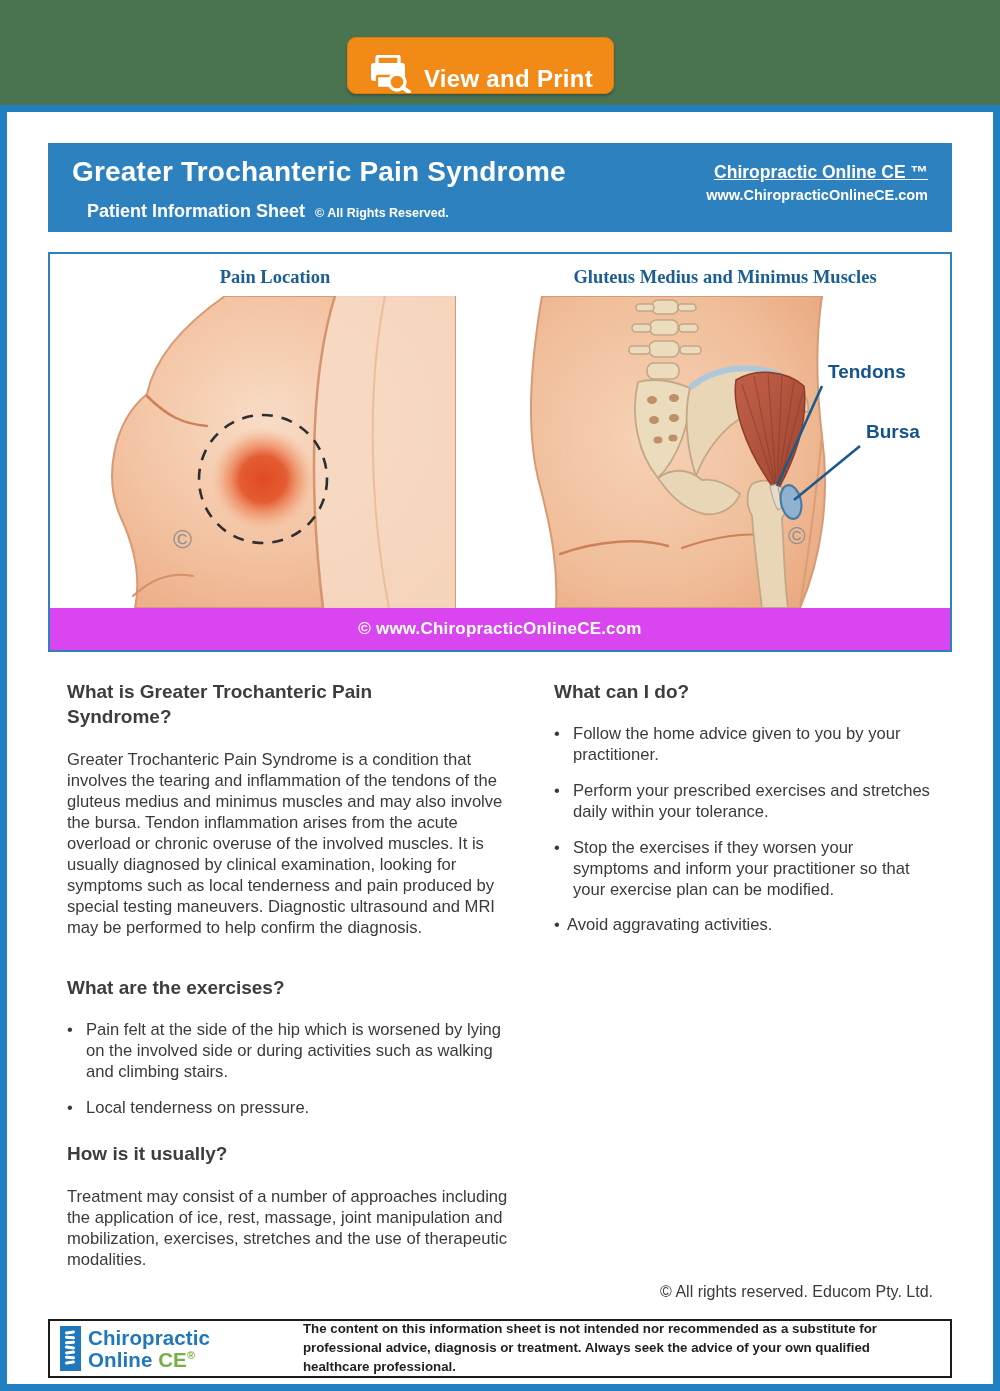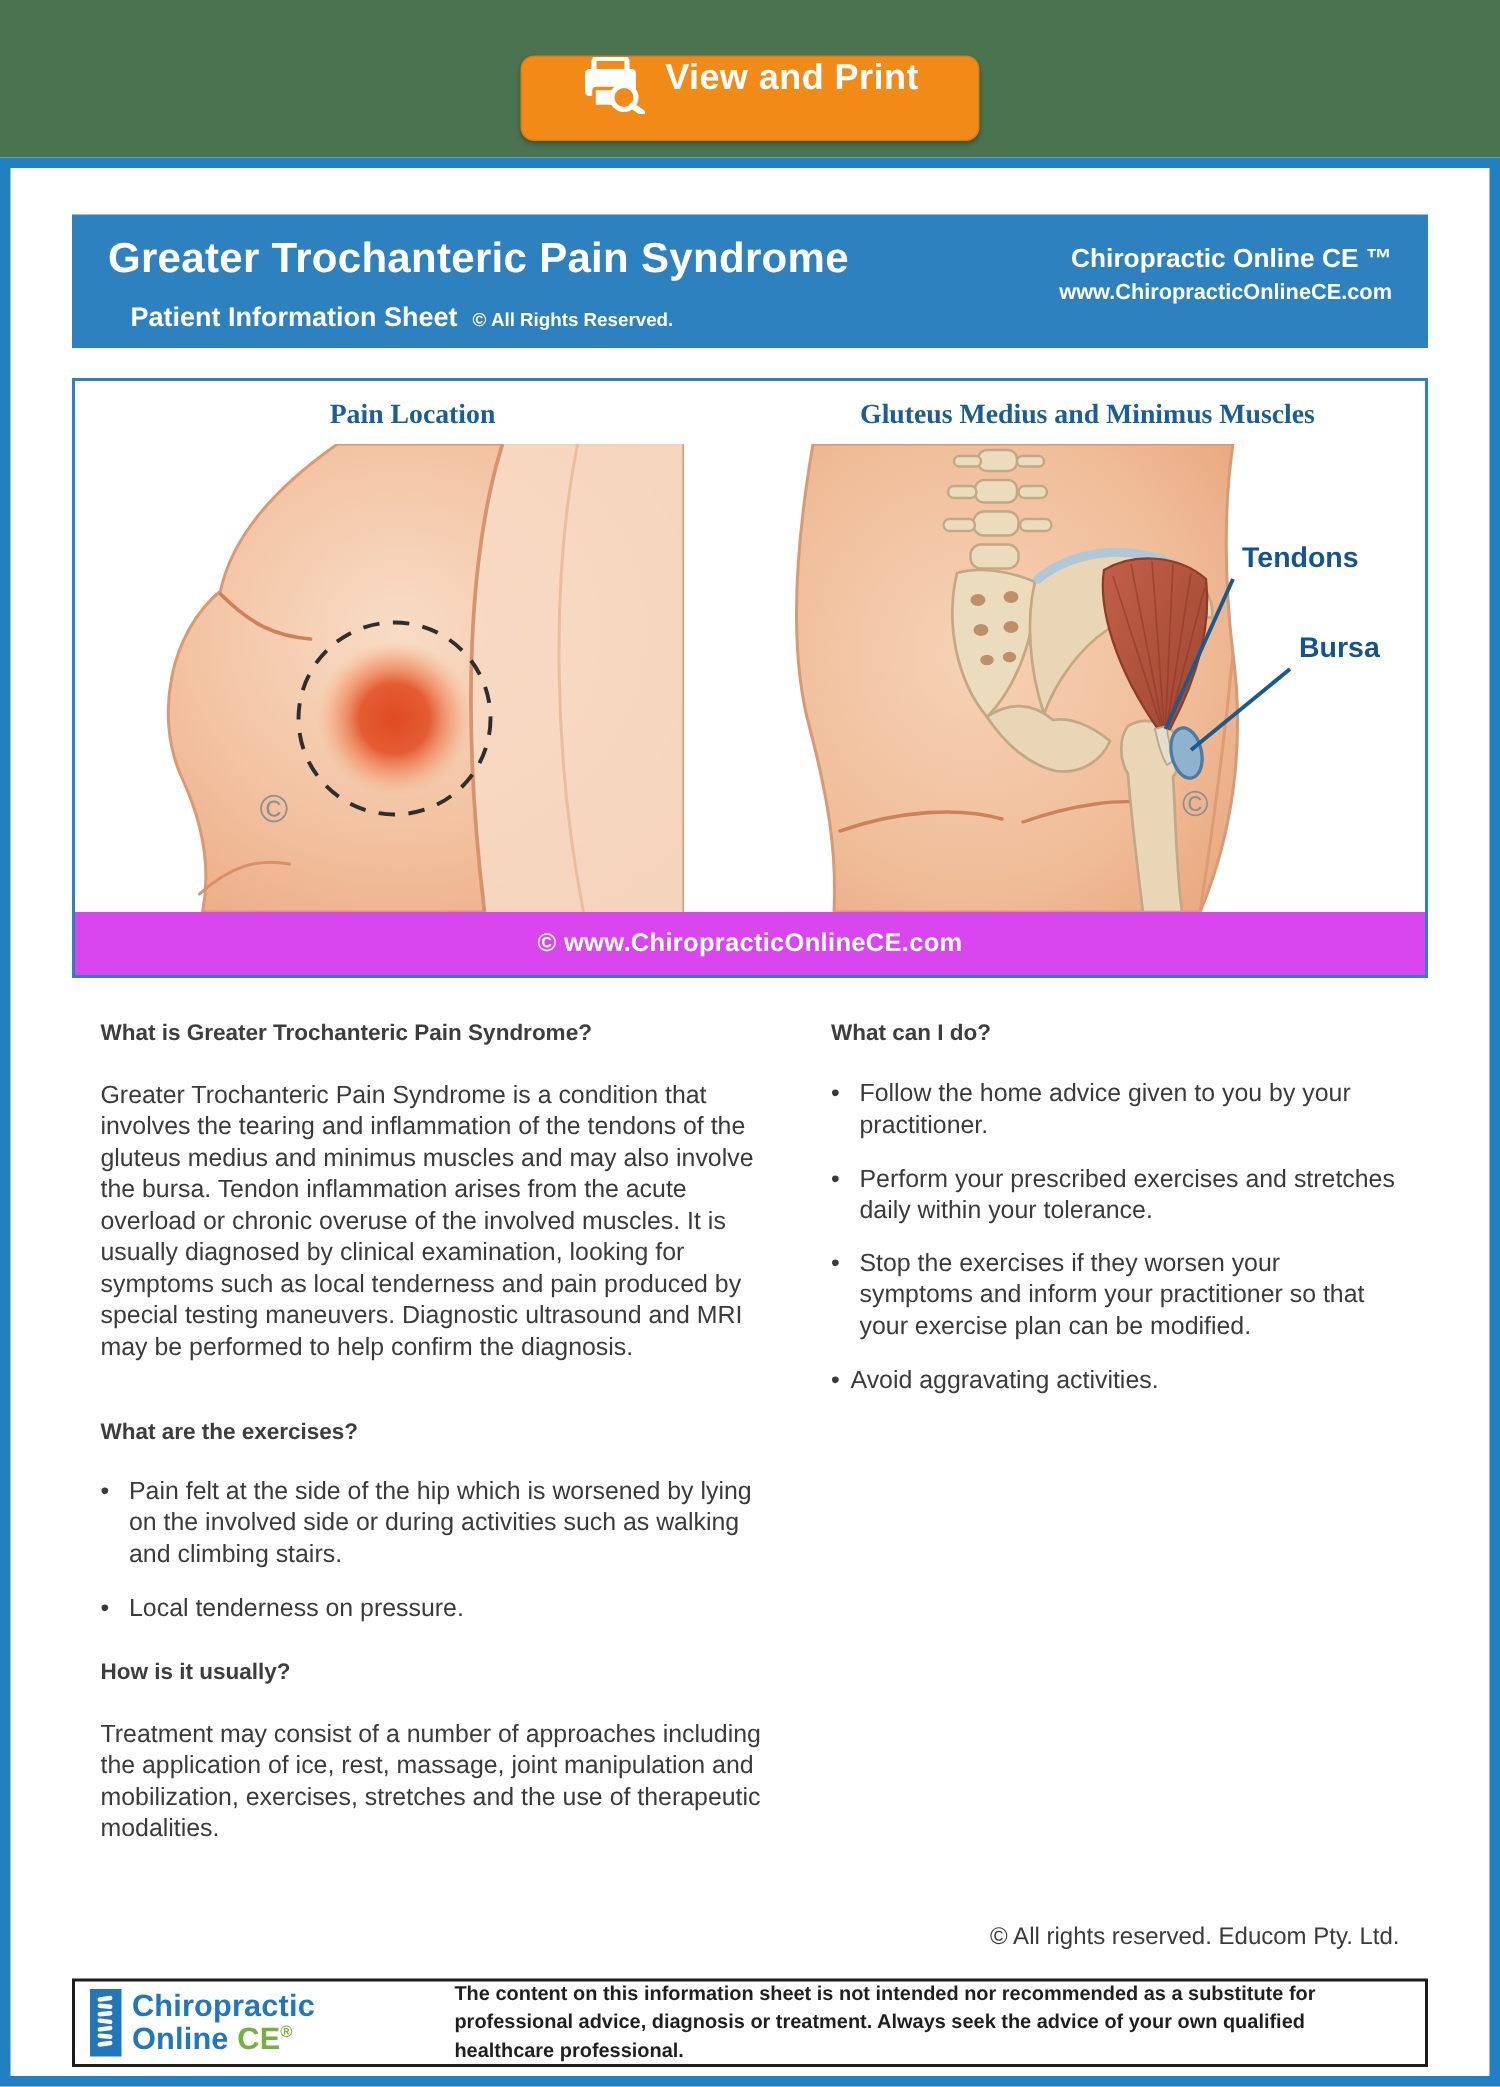--- a/index.html
+++ b/index.html
@@ -8,25 +8,25 @@
     height:1391px;
     background:#4a7350;
     font-family:"Liberation Sans","DejaVu Sans",sans-serif;
     position:relative;
     overflow:hidden;
   }
 
   
   .vp-btn {
     position:absolute; top:37px; left:347px;
-    width:306px; height:57px;
+    width:267px; height:57px;
     background:#f28a17;
     border:1px solid #e07d0c;
     border-radius:9px;
-    display:flex; align-items:flex-start; justify-content:center; gap:12px;
+    display:flex; align-items:flex-end; justify-content:center; gap:12px;
     box-shadow:0 2px 3px rgba(0,0,0,0.25);
     cursor:pointer;
   }
   .vp-btn .label {
     color:#ffffff; font-size:24px; font-weight:bold; letter-spacing:0.3px;
   }
 
   
   .page {
     position:absolute; top:105px; left:0;
@@ -43,42 +43,42 @@
     display:flex; justify-content:space-between;
     padding:13px 24px 10px 24px;
     color:#fff;
   }
   .hdr-left { display:flex; flex-direction:column; justify-content:space-between; }
   .hdr-title { font-size:28px; font-weight:bold; letter-spacing:0.2px; }
   .hdr-sub { display:flex; align-items:baseline; gap:10px; }
   .hdr-sub .sheet { font-size:18px; font-weight:600;margin-left:15px; }
   .hdr-sub .rights { font-size:12.5px; font-weight:600; }
   .hdr-right { text-align:right; padding-top:6px; }
-  .hdr-brand { font-size:17.5px; font-weight:bold; }
+  .hdr-brand { font-size:17.5px; font-weight:bold;text-decoration:underline; }
   .hdr-url { font-size:14.5px; font-weight:bold; margin-top:4px; }
 
   
   .fig-panel { margin-top:20px; border:2px solid #2e81bf; }
   .fig-titles { display:flex; padding-top:13px;font-family:Liberation Serif, serif; }
   .fig-titles > div { width:50%; text-align:center; color:#1b5e94; font-size:18.5px; font-weight:600; }
   .fig-images { display:flex; height:312px; margin-top:8px; }
   .fig-images > div { width:50%; height:100%; }
   .fig-images svg { display:block; width:100%; height:100%; }
   .fig-bar {
     height:42px; background:#d946ef; color:#fff;
     display:flex; align-items:center; justify-content:center;
     font-size:17px; font-weight:bold; letter-spacing:0.2px;
   }
 
   
   .content { display:flex; margin-top:27px; padding:0 19px; flex:1; }
   .col-left { width:447px; }
   .col-right { flex:1; padding-left:40px; display:flex; flex-direction:column; }
   h2.sec {
-    font-size:15px; color:#3d3d3d; font-weight:bold; line-height:1.32;
+    font-size:19px; color:#3d3d3d; font-weight:bold; line-height:1.32;
   }
   .sec-what-is { max-width:372px; }
   .body-p { margin-top:21px; font-size:16.6px; color:#3a3a3a; line-height:1.265; }
   .sec-gap { margin-top:36px; }
   ul.blist { list-style:none; margin-top:20px; }
   ul.blist li { display:flex; font-size:16.6px; color:#3a3a3a; line-height:1.26; margin-bottom:15px; }
   ul.blist li .dot { width:19px; flex:0 0 19px; }
   .educom { margin-top:auto; margin-bottom:10px; text-align:right; font-size:16px; color:#3a3a3a; }
 
   

